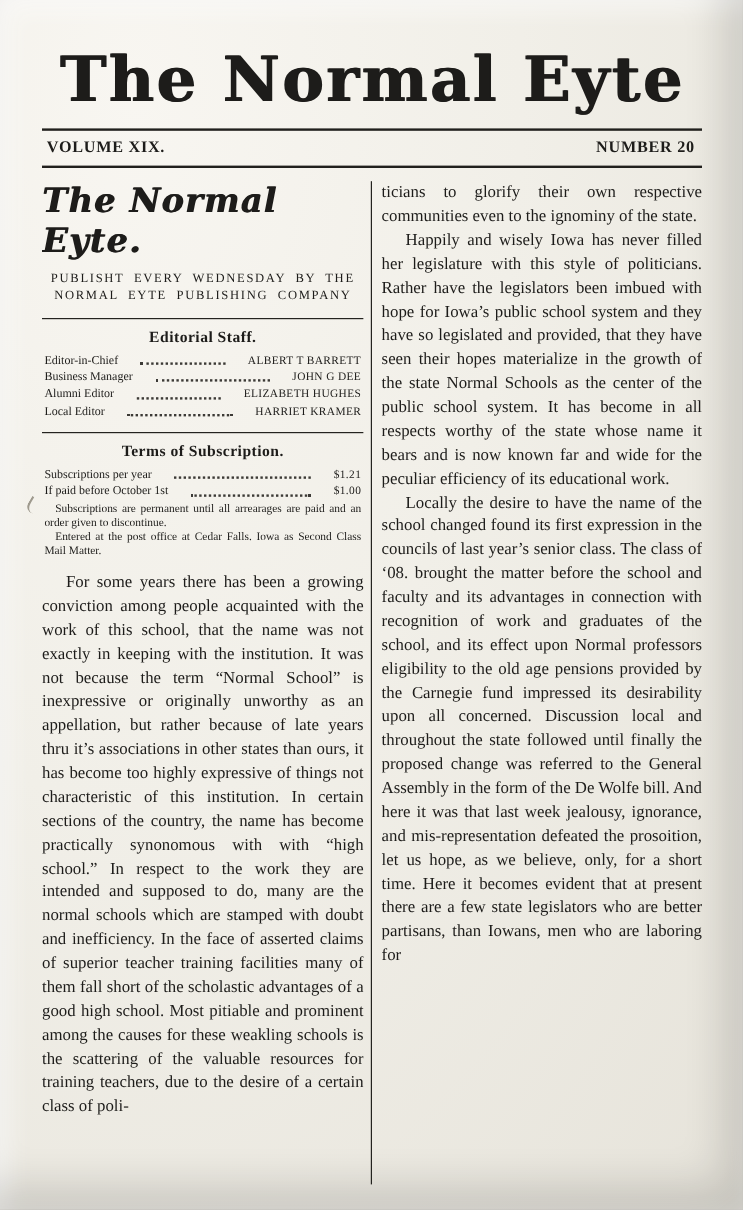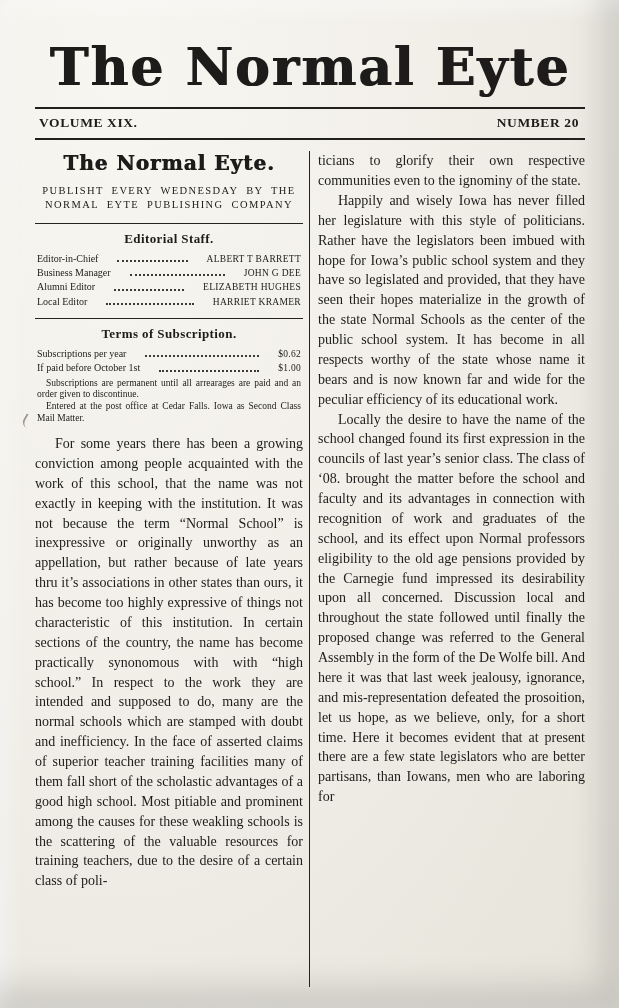--- a/index.html
+++ b/index.html
@@ -35,23 +35,23 @@
   }
   .issue-bar .mid{ flex:1; text-align:center; letter-spacing:1px; }
   .columns{ display:flex; margin-top:9px; align-items:stretch; height:838px; }
   .col{ overflow:hidden; }
   .col.left{ flex:0 0 268px; }
   .col-divider{ flex:0 0 1px; background:#24231f; align-self:stretch; margin:2px 8px 0 6px; }
   .col.right{ flex:1 1 auto; }
 
   .paper-title{
     font-family:"DejaVu Serif",serif;
-    font-weight:bold; font-size:20px; letter-spacing:1px;
+    font-weight:bold; font-size:28px; letter-spacing:1px;
     text-shadow:0.7px 0 0 currentColor;
-    text-align:center; margin-top:2px;
+    margin-top:2px;font-style:italic;
   }
   .publisher{
     margin-top:9px;
     font-size:10.5px; letter-spacing:1.4px; word-spacing:4px;
     text-align:center; line-height:1.35;
     padding:0 4px;
   }
   .col-rule{ border:0; border-top:1px solid #24231f; margin:10px 0 7px; }
   .section-heading{
     font-weight:bold; font-size:13px; text-align:center;
@@ -131,21 +131,21 @@
           </div>
         </div>
 
       <hr class="col-rule">
 
       <div class="section-heading">Terms of Subscription.</div>
       <div>
           <div class="leader-row">
             <span class="role">Subscriptions per year</span>
             <span class="dots"></span>
-            <span class="amount">$0.62</span>
+            <span class="amount">$1.21</span>
           </div>
           <div class="leader-row">
             <span class="role">If paid before October 1st</span>
             <span class="dots"></span>
             <span class="amount">$1.00</span>
           </div>
         </div>
       <div class="terms-notes">
           <p>Subscriptions are permanent until all arrearages are paid and an order given to discontinue.</p>
           <p>Entered at the post office at Cedar Falls. Iowa as Second Class Mail Matter.</p>

